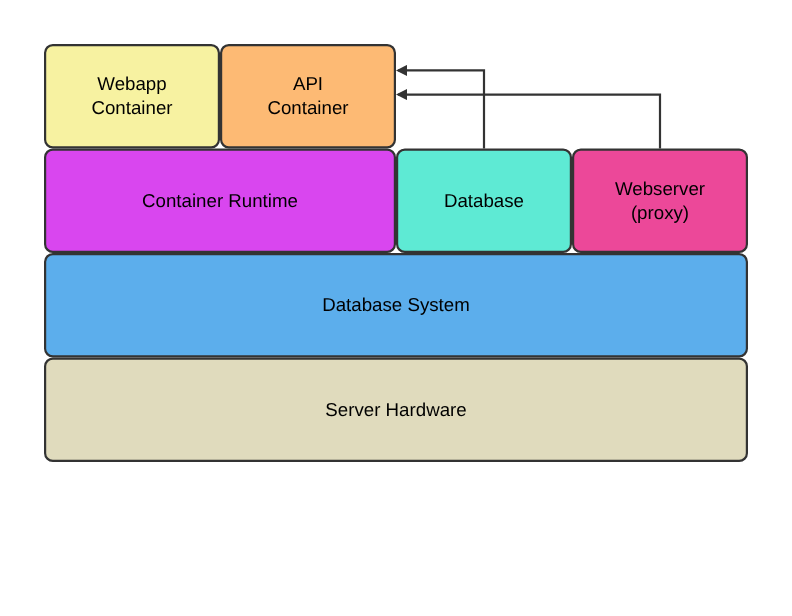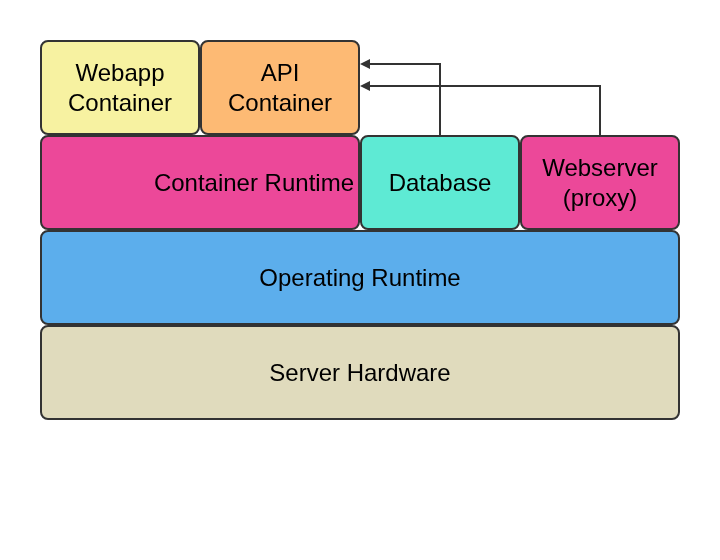--- a/index.html
+++ b/index.html
@@ -12,21 +12,21 @@
   }
   .box {
     position: absolute;
     box-sizing: border-box;
     border: 2px solid #333;
     border-radius: 8px;
     display: flex;
     align-items: center;
     justify-content: center;
     text-align: center;
-    font-size: 24px;
+    font-size: 17px;
     color: #000;
     line-height: 1.25;
     padding: 4px;
   }
   svg.arrows {
     position: absolute;
     left: 0;
     top: 0;
     width: 720px;
     height: 560px;
@@ -37,34 +37,34 @@
 <body>
 
 <div class="box" style="left:40px; top:40px; width:160px; height:95px; background:#f7f2a1;">
   <span>Webapp<br>Container</span>
 </div>
 
 <div class="box" style="left:200px; top:40px; width:160px; height:95px; background:#fdba74;">
   <span>API<br>Container</span>
 </div>
 
-<div class="box" style="left:40px; top:135px; width:320px; height:95px; background:#ec4899;justify-content:flex-end;">
+<div class="box" style="left:40px; top:135px; width:320px; height:95px; background:#d946ef;">
   <span>Container Runtime</span>
 </div>
 
 <div class="box" style="left:360px; top:135px; width:160px; height:95px; background:#5eead4;">
   <span>Database</span>
 </div>
 
 <div class="box" style="left:520px; top:135px; width:160px; height:95px; background:#ec4899;">
   <span>Webserver<br>(proxy)</span>
 </div>
 
 <div class="box" style="left:40px; top:230px; width:640px; height:95px; background:#5caeec;">
-  <span>Operating Runtime</span>
+  <span>Database System</span>
 </div>
 
 <div class="box" style="left:40px; top:325px; width:640px; height:95px; background:#e0dbbd;">
   <span>Server Hardware</span>
 </div>
 
 <svg class="arrows">
   <defs>
     <marker id="ah" markerWidth="10" markerHeight="10" refX="8" refY="5" orient="auto" markerUnits="userSpaceOnUse">
       <path d="M0,0 L10,5 L0,10 Z" fill="#333333"></path>

